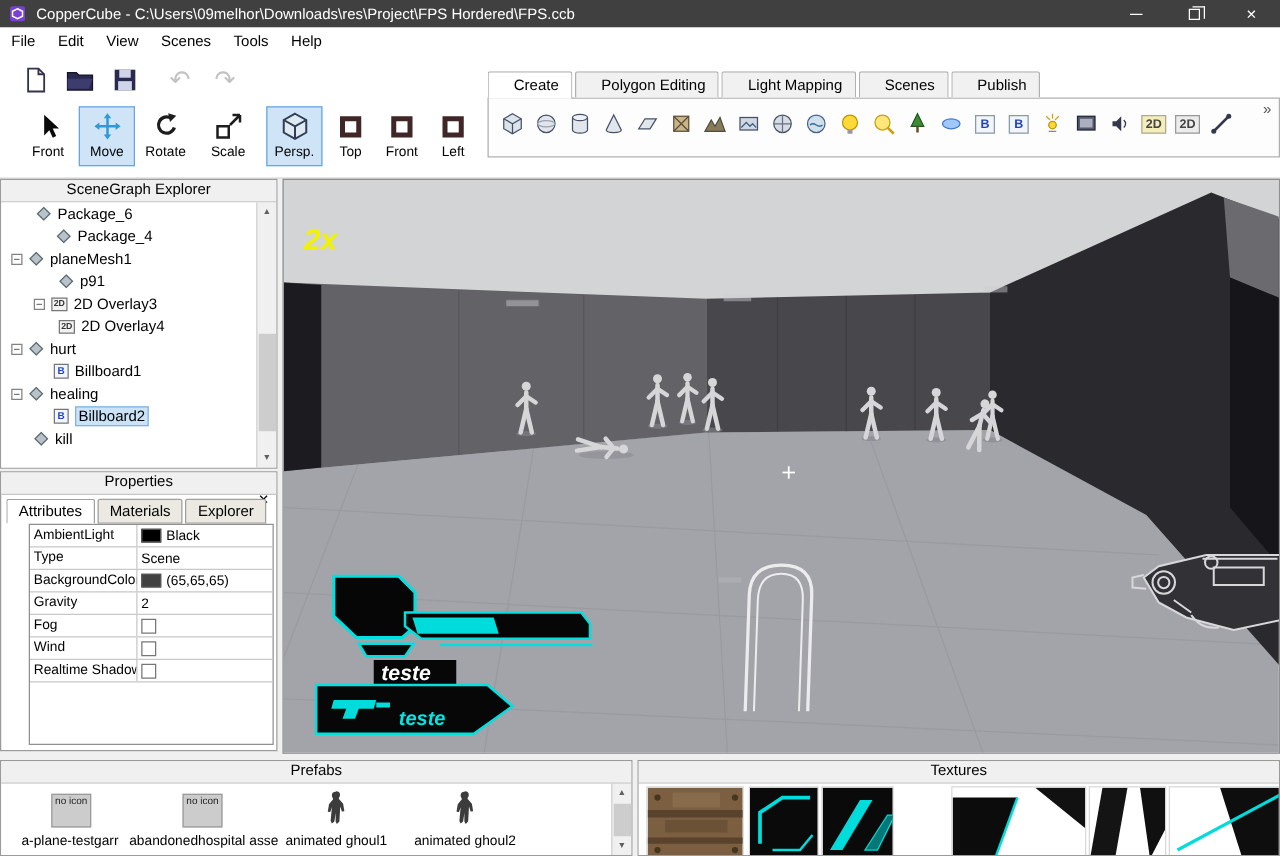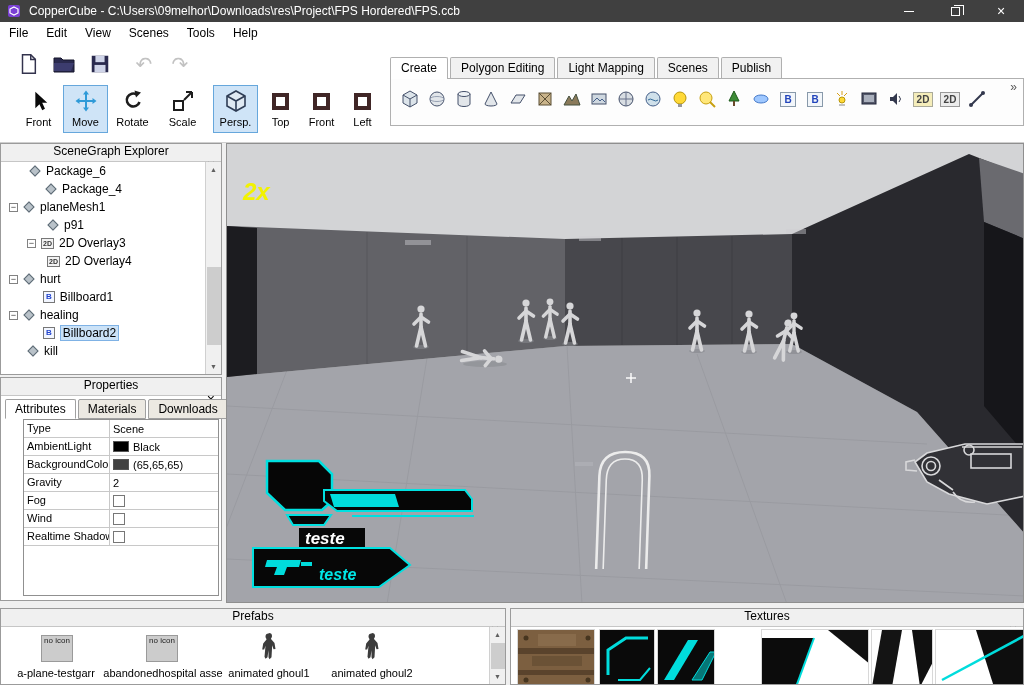--- a/index.html
+++ b/index.html
@@ -26,21 +26,21 @@
   .uglyph { font-size:20px; color:#c2c2c2; line-height:24px; }
 
   .tbtn { position:absolute; top:41px; width:45px; height:48px; text-align:center; border:1px solid transparent; }
   .tbtn .ticon { height:30px; display:flex; align-items:center; justify-content:center; }
   .tbtn .tlabel { font-size:11px; line-height:13px; }
   .tbtn.sel { background:#cfe4f7; border:1px solid #66a7dc; }
   .viewsq { width:17px; height:17px; border:4px solid #402626; background:#fff; }
 
   
   .rtabs { position:absolute; left:390px; top:13px; display:flex; z-index:2; }
-  .rtab { padding:3px 10px 2px 10px; font-size:12px; border:1px solid #b0b0b0; border-bottom:none; background:#f1f1f1; margin-right:2px; border-radius:2px 2px 0 0; height:21px; }
+  .rtab { padding:3px 10px 2px 20px; font-size:12px; border:1px solid #b0b0b0; border-bottom:none; background:#f1f1f1; margin-right:2px; border-radius:2px 2px 0 0; height:21px; }
   .rtab.active { background:#fff; height:22px; position:relative; top:0px; z-index:3; }
   .rbox { position:absolute; left:390px; top:34px; width:634px; height:48px; background:#fdfdfd; border:1px solid #b0b0b0; }
   .ricons { position:absolute; left:8px; top:9px; display:flex; gap:5px; align-items:center; }
   .ric { width:22px; height:22px; display:flex; align-items:center; justify-content:center; }
   .rbadge { font-size:10px; font-weight:bold; border:1px solid #8899aa; background:#f2f6fa; color:#2244bb; padding:1px 3px; }
   .rbadge.gray { color:#444; background:#ececec; border-color:#999; }
   .rbadge.yell { color:#444; background:#f5edba; border-color:#aa9; }
   .overflow { position:absolute; right:6px; top:1px; font-size:12px; color:#555; }
 
   
@@ -401,34 +401,34 @@
   </div>
 
   <div class="panel" style="left:0; top:377px; width:222px; height:224px;">
     <div class="phead">
       <span>Properties</span>
       <span class="phx">×</span>
     </div>
     <div class="ptabs">
       <span class="ptab active">Attributes</span>
       <span class="ptab">Materials</span>
-      <span class="ptab">Downloads</span>
+      <span class="ptab">Explorer</span>
     </div>
     <div class="ptable">
-      <div class="prow">
-        <span class="pname">Type</span>
-        <span class="pval">
-            <span>Scene</span>
-          </span>
-      </div>
       <div class="prow">
         <span class="pname">AmbientLight</span>
         <span class="pval">
             <span class="swatch" style="background: rgb(0, 0, 0);"></span>
             <span>Black</span>
+          </span>
+      </div>
+      <div class="prow">
+        <span class="pname">Type</span>
+        <span class="pval">
+            <span>Scene</span>
           </span>
       </div>
       <div class="prow">
         <span class="pname">BackgroundColor</span>
         <span class="pval">
             <span class="swatch" style="background: rgb(65, 65, 65);"></span>
             <span>(65,65,65)</span>
           </span>
       </div>
       <div class="prow">

